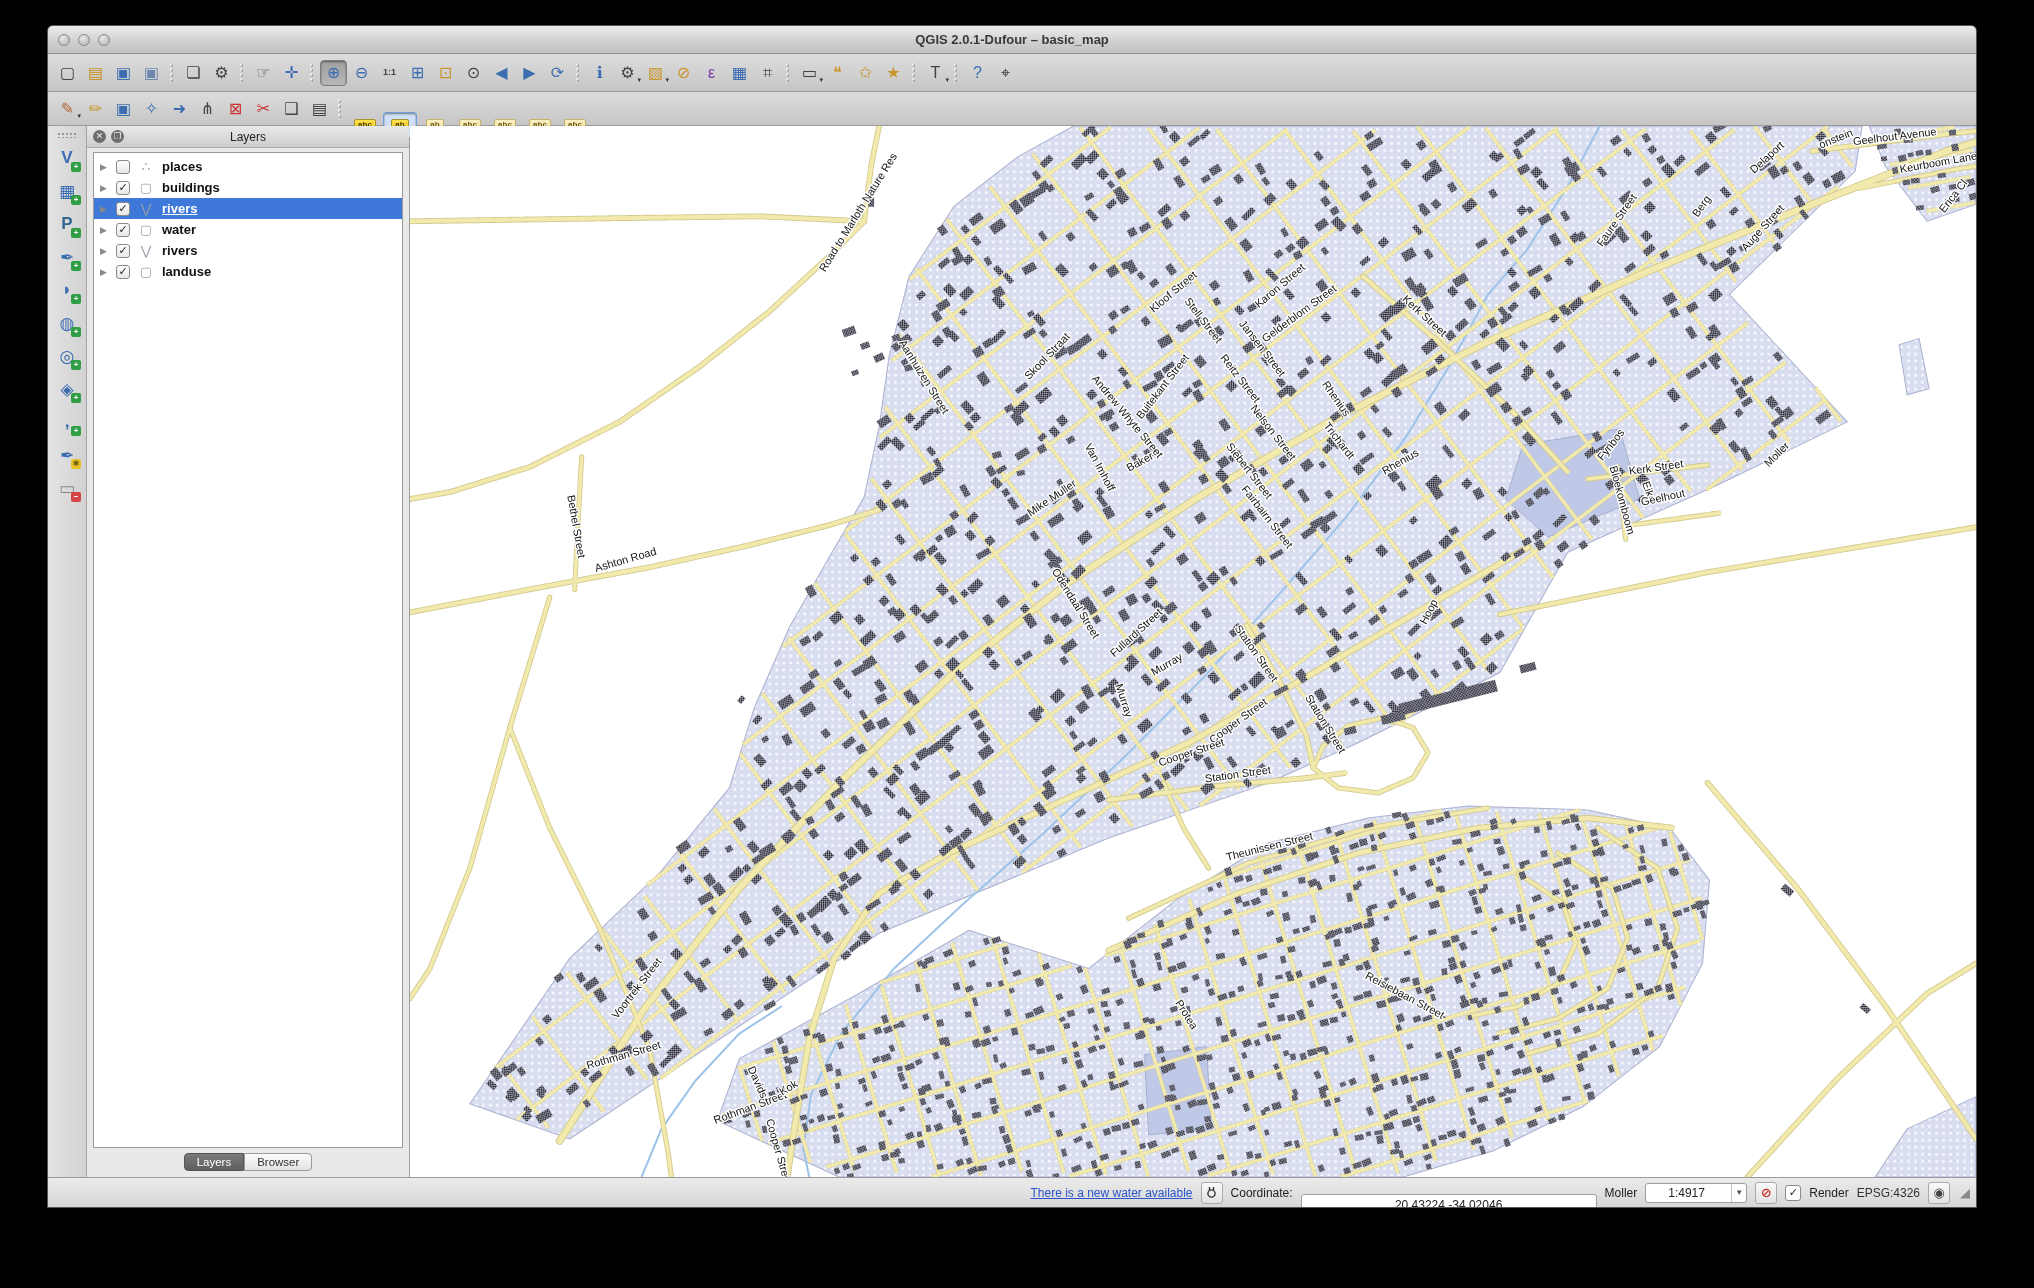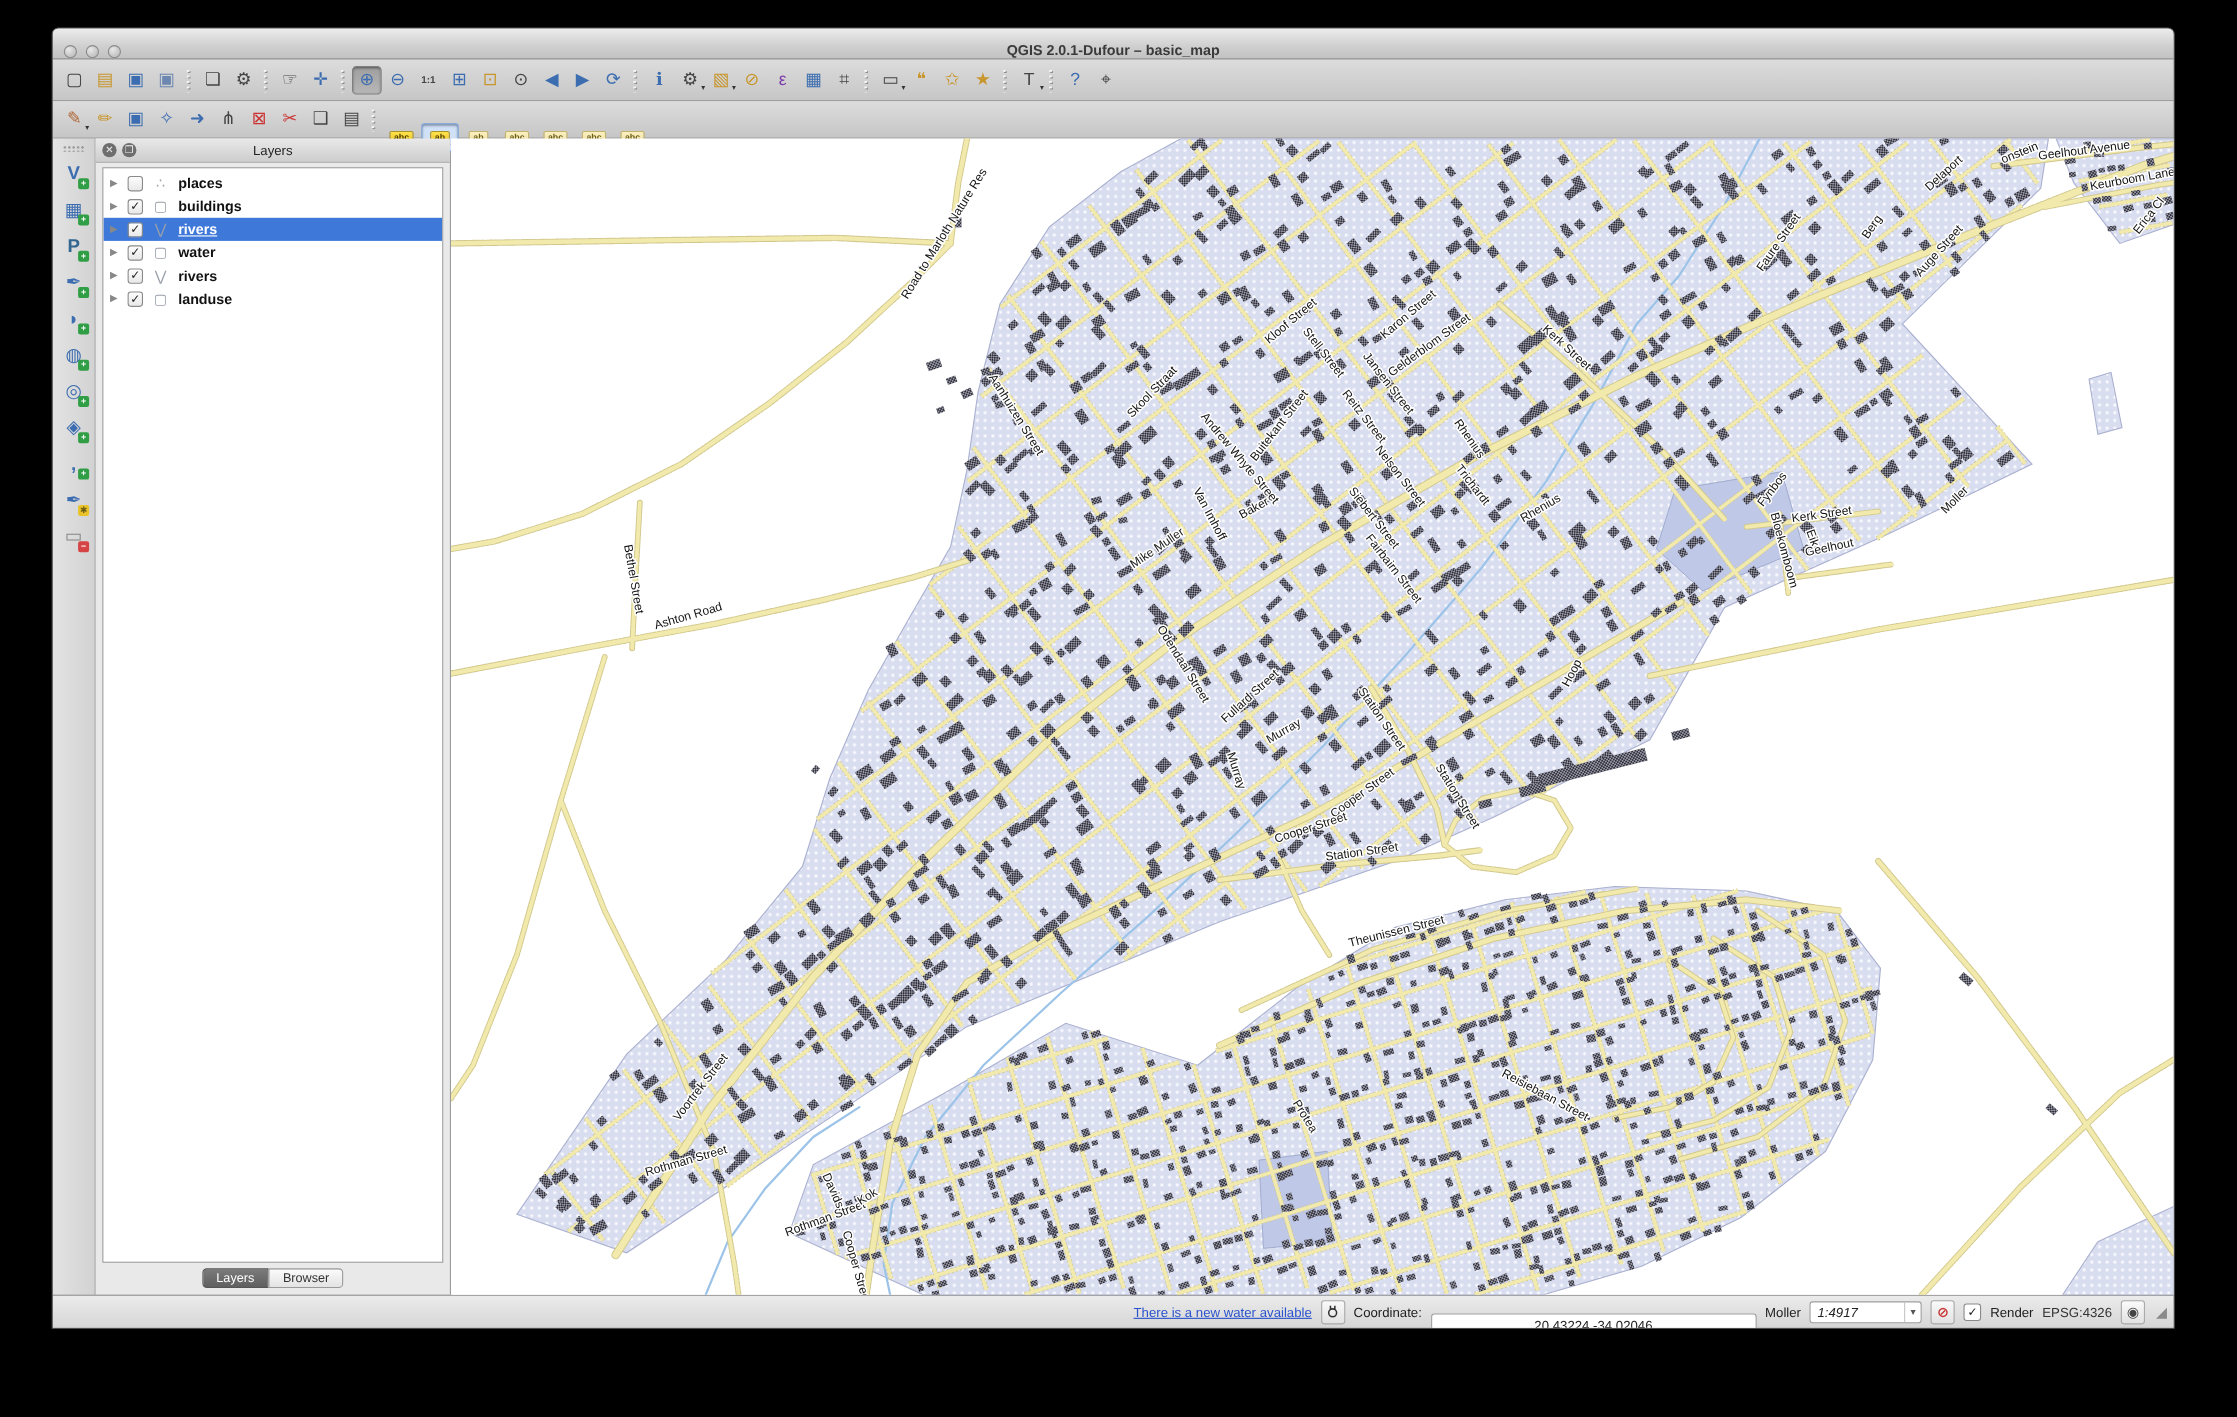--- a/index.html
+++ b/index.html
@@ -3,21 +3,21 @@
 <meta charset="utf-8">
 <style>
   html,body{margin:0;padding:0;background:#000;width:2034px;height:1288px;overflow:hidden;
     font-family:"Liberation Sans","DejaVu Sans",sans-serif;-webkit-font-smoothing:antialiased;}
   #desktop{position:absolute;inset:0;background:#000;}
   #window{position:absolute;left:47px;top:25px;width:1930px;height:1183px;background:#ccc;
     border-radius:6px 6px 0 0;display:flex;flex-direction:column;overflow:hidden;
     border:1px solid #555;box-sizing:border-box;}
   
   .titlebar{height:27px;flex:0 0 27px;background:linear-gradient(#ececec,#cfcfcf 60%,#c2c2c2);
-    border-bottom:1px solid #8e8e8e;position:relative;display:flex;align-items:flex-end;}
+    border-bottom:1px solid #8e8e8e;position:relative;display:flex;align-items:center;}
   .tl{display:flex;gap:8px;margin-left:10px;}
   .tl span{width:12px;height:12px;border-radius:50%;background:radial-gradient(circle at 35% 30%,#e8e8e8,#b2b2b2);
     border:1px solid #8a8a8a;box-sizing:border-box;display:inline-block;}
   .title{position:absolute;left:0;right:0;text-align:center;font-size:13px;font-weight:bold;color:#3a3a3a;}
   
   .toolbar{display:flex;align-items:center;background:linear-gradient(#dcdcdc,#c6c6c6);
     border-bottom:1px solid #9b9b9b;padding:0 6px;gap:1px;}
   #tb-row1{height:37px;flex:0 0 37px;}
   #tb-row2{height:33px;flex:0 0 33px;}
   .tb-sep{width:7px;height:22px;margin:0 3px;background-image:radial-gradient(circle,#f6f6f6 1px,transparent 1.2px),radial-gradient(circle,#909090 1px,transparent 1.2px);
@@ -74,21 +74,21 @@
   
   .statusbar{height:29px;flex:0 0 29px;background:linear-gradient(#ebebeb,#d6d6d6);border-top:1px solid #9a9a9a;
     display:flex;align-items:center;padding:0 6px;gap:8px;font-size:12px;color:#222;}
   .plugin-link{margin-left:auto;color:#2a53cc;text-decoration:underline;font-size:12px;}
   .sb-icon{width:20px;height:20px;border:1px solid #aaa;border-radius:3px;background:linear-gradient(#fafafa,#e2e2e2);
     display:flex;align-items:center;justify-content:center;font-size:13px;color:#444;}
   .sb-icon.stop{color:#c83232;font-weight:bold;}
   .coord-input{width:290px;height:18px;border:1px solid #9f9f9f;border-radius:3px;text-align:center;font-size:12px;
     font-family:"Liberation Sans","DejaVu Sans",sans-serif;background:#fff;color:#222;margin-top:24px;}
   .scale-combo{width:100px;height:18px;border:1px solid #9f9f9f;border-radius:3px;background:#fff;display:flex;align-items:center;}
-  .scale-combo .val{flex:1;padding-left:6px;font-size:12px;font-style:italic;}
+  .scale-combo .val{flex:1;padding-left:22px;font-size:12px;}
   .scale-combo .combo-arrow{width:14px;text-align:center;font-size:8px;color:#555;border-left:1px solid #c5c5c5;align-self:stretch;display:flex;align-items:center;justify-content:center;}
   .cb{width:14px;height:14px;border:1px solid #8a8a8a;border-radius:3px;background:#fff;display:flex;align-items:center;
     justify-content:center;font-size:11px;color:#1a1a1a;font-weight:bold;}
   .epsg{color:#333;}
   .grip{color:#8a8a8a;font-size:13px;margin-left:2px;}
 </style>
 </head>
 <body>
 
 <div id="desktop">

